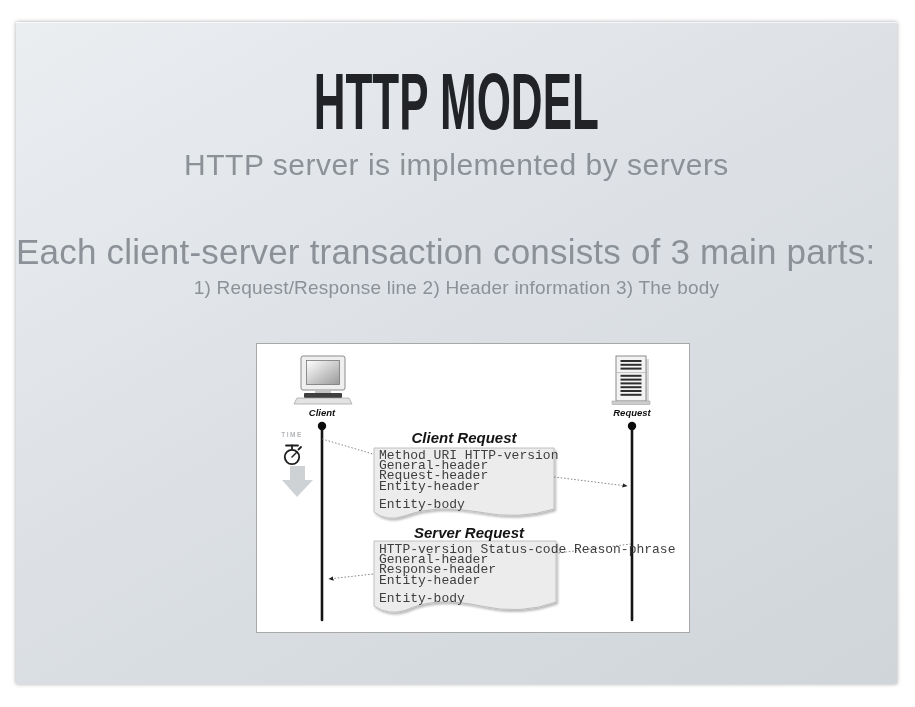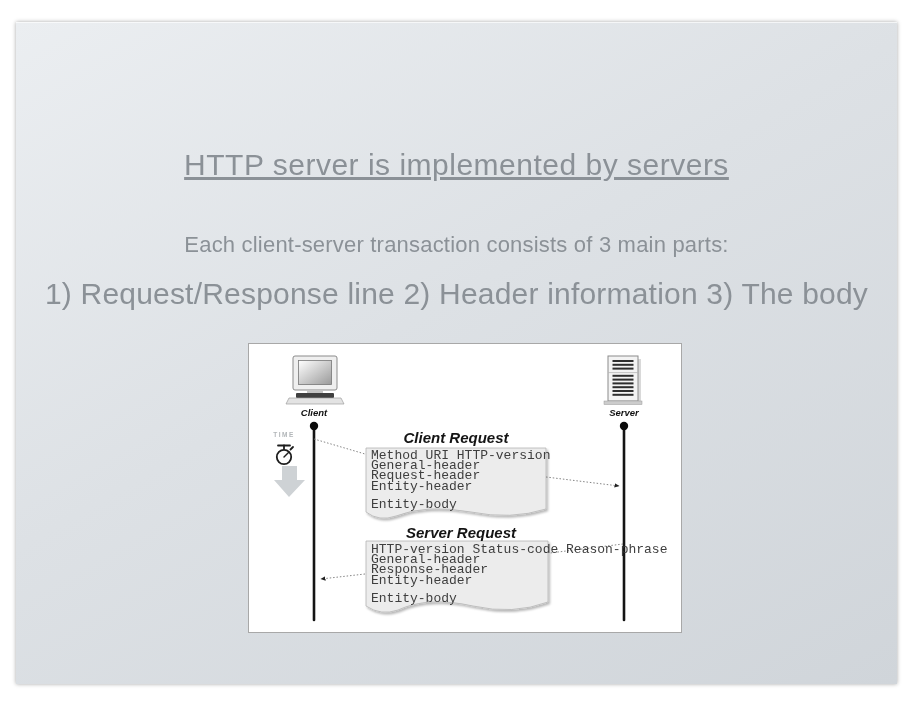--- a/index.html
+++ b/index.html
@@ -17,32 +17,32 @@
     display:flex;justify-content:center;
   }
   .title-wrap h1{
     margin:0;font-size:80px;font-weight:bold;line-height:1.05;
     color:#212326;white-space:nowrap;
     transform:scaleX(0.55);transform-origin:50% 50%;
     letter-spacing:0px;
   }
   .subtitle{
     position:absolute;left:0;top:126px;width:100%;text-align:center;
-    font-size:30px;color:#8b9197;letter-spacing:.5px;text-decoration:underline;
+    font-size:30px;color:#8b9197;letter-spacing:.5px;
   }
   .body1{
-    position:absolute;left:0;top:210px;width:100%;text-align:center;
-    font-size:22px;color:#8b9197;letter-spacing:.2px;
+    position:absolute;left:0;top:210px;width:100%;text-align:left;
+    font-size:35px;color:#8b9197;letter-spacing:.2px;
   }
   .body2{
     position:absolute;left:0;top:255px;width:100%;text-align:center;
-    font-size:30px;color:#8b9197;letter-spacing:.2px;
+    font-size:19px;color:#8b9197;letter-spacing:.2px;
   }
   .panel{
-    position:absolute;left:232px;top:321px;width:434px;height:290px;
+    position:absolute;left:240px;top:321px;width:434px;height:290px;
     background:#ffffff;border:1px solid #a8a8a8;box-sizing:border-box;
   }
   .panel svg{position:absolute;left:0;top:0;}
   .dlabel{
     position:absolute;font-size:9.5px;font-weight:bold;font-style:italic;
     color:#111;text-align:center;line-height:12px;
   }
   .lbl-client{left:35px;top:63px;width:60px;}
   .lbl-server{left:345px;top:63px;width:60px;}
   .time-lbl{
@@ -61,20 +61,23 @@
   }
   .req-text{left:122px;top:107px;}
   .res-text{left:122px;top:201px;}
   .boxtext .gap{height:8px;}
 </style>
 </head>
 <body>
 
 <div class="slide">
 
+  <div class="title-wrap">
+    <h1>HTTP MODEL</h1>
+  </div>
 
   <div class="subtitle">HTTP server is implemented by servers</div>
   <div class="body1">Each client-server transaction consists of 3 main parts:</div>
   <div class="body2">1) Request/Response line 2) Header information 3) The body</div>
 
   <div class="panel">
     <svg width="434" height="290" viewBox="0 0 434 290">
       <defs>
         <linearGradient id="scr" x1="0" y1="0" x2="1" y2="1">
           <stop offset="0" stop-color="#ffffff"></stop>
@@ -137,21 +140,21 @@
 
       <g stroke="#777" stroke-width="0.9" stroke-dasharray="1.5 1.9" fill="none">
         <line x1="65" y1="95" x2="116" y2="110"></line>
         <line x1="297" y1="133" x2="370" y2="142" marker-end="url(#arr)"></line>
         <line x1="374" y1="200" x2="301" y2="209"></line>
         <line x1="116" y1="230" x2="72" y2="235" marker-end="url(#arr)"></line>
       </g>
     </svg>
 
     <div class="dlabel lbl-client">Client</div>
-    <div class="dlabel lbl-server">Server</div>
+    <div class="dlabel lbl-server">Request</div>
     <div class="time-lbl">TIME</div>
 
     <div class="boxtitle req-title">Client Request</div>
     <div class="boxtext req-text">
       <div>Method URI HTTP-version</div>
       <div>General-header</div>
       <div>Request-header</div>
       <div>Entity-header</div>
       <div class="gap"></div>
       <div>Entity-body</div>

